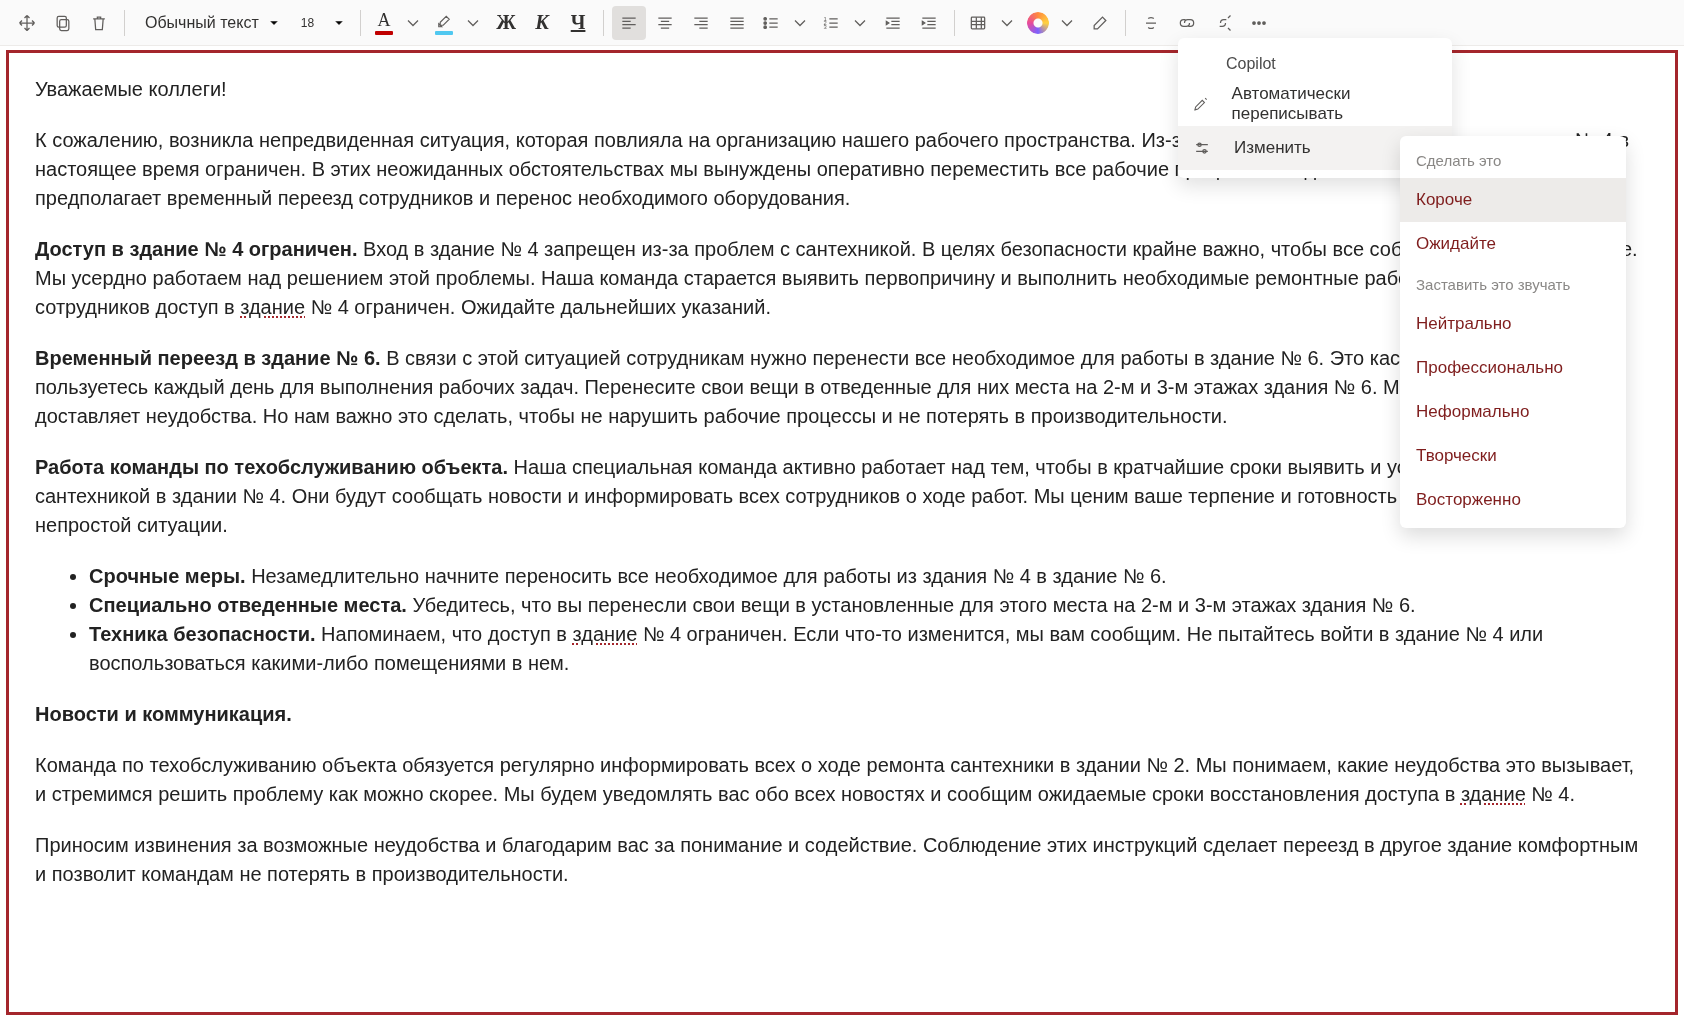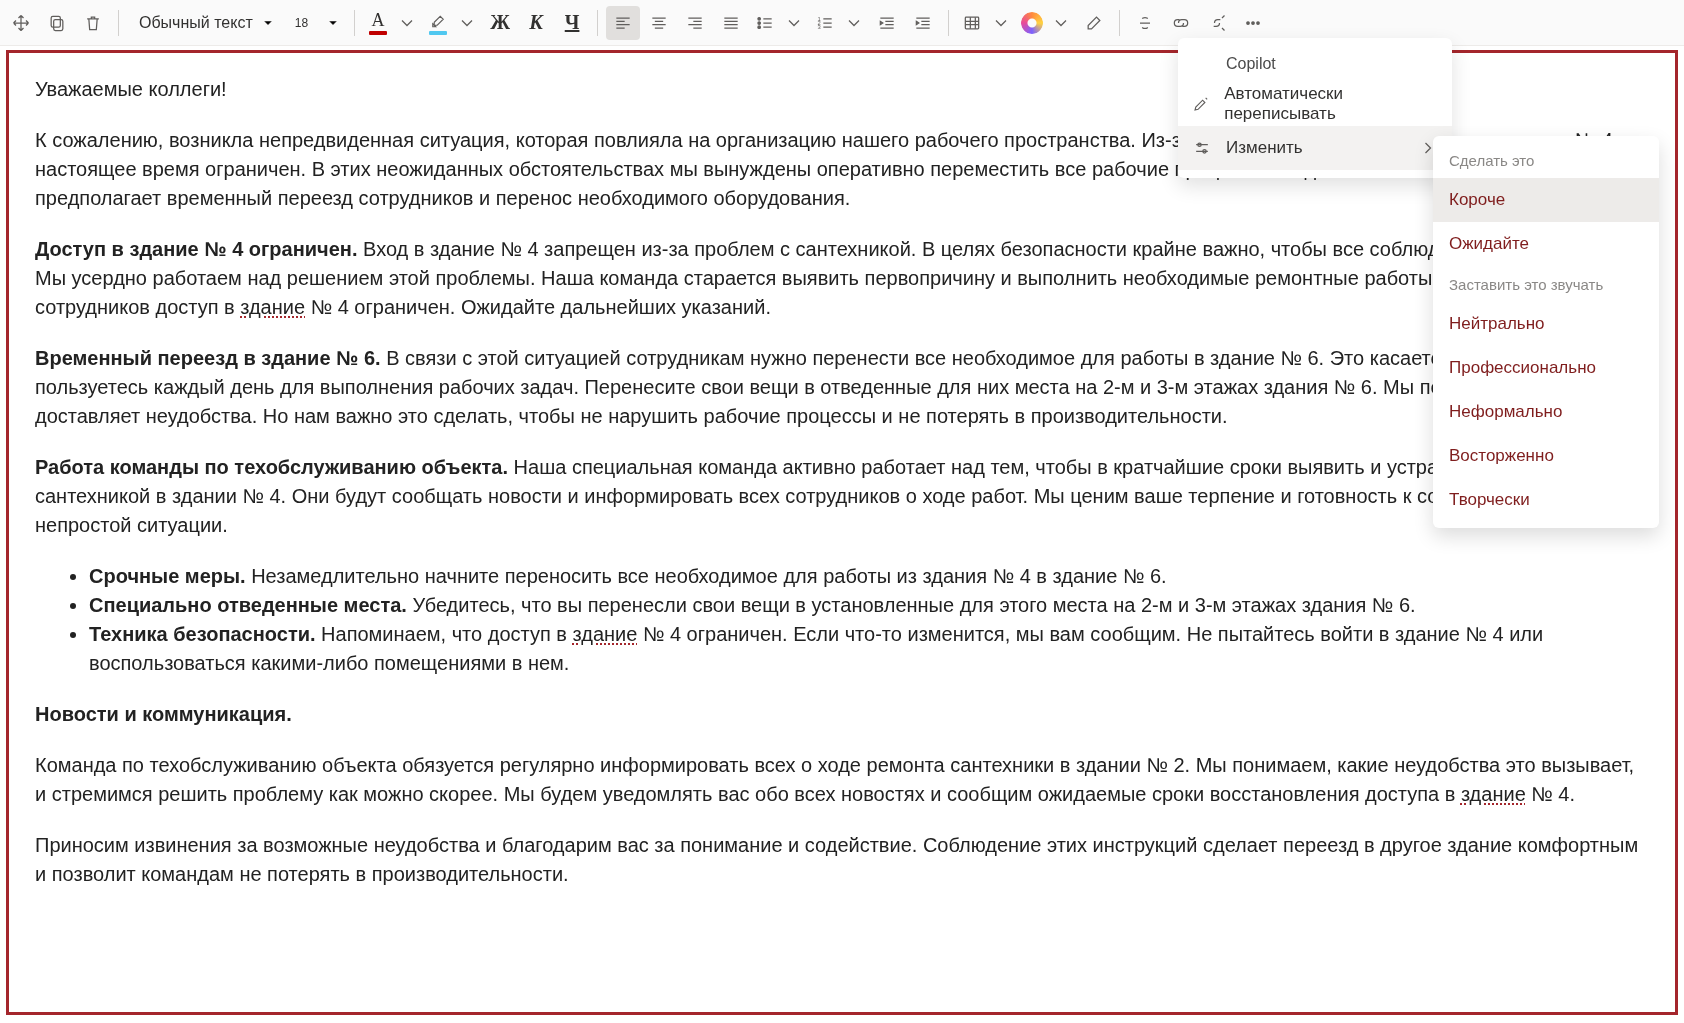--- a/index.html
+++ b/index.html
@@ -9,21 +9,21 @@
     width: 1684px;
     height: 1023px;
     overflow: hidden;
     font-size: 15px;
     color: #323130;
   }
   .toolbar {
     display: flex;
     align-items: center;
     height: 46px;
-    padding: 0 4px;
+    padding: 0 10px;
     gap: 2px;
     border-bottom: 1px solid #edebe9;
     background: #fafafa;
     position: relative;
     z-index: 1;
   }
   .tb-btn {
     display: inline-flex;
     align-items: center;
     justify-content: center;
@@ -121,33 +121,33 @@
     width: 274px;
     background: #fff;
     box-shadow: 0 8px 20px rgba(0,0,0,0.12);
     border-radius: 6px;
     padding: 8px 0;
     z-index: 5;
     font-size: 17px;
   }
   .menu1 .row {
     display:flex; align-items:center;
-    height:44px; padding:0 14px; gap:14px;
+    height:44px; padding:0 14px; gap:22px;
     cursor:pointer;
     position:relative;
   }
   .menu1 .row:hover, .menu1 .row.hov { background:#f3f2f1; }
   .menu1 .row svg { width:20px; height:20px; stroke:#605e5c; fill:none; stroke-width:1.5;}
   .menu1 .chev-r { margin-left:auto; }
   .menu1 .label { color:#323130; }
   .menu1 .title-row { height:36px; padding:0 14px 0 48px; font-size:16px; color:#4b4b4b; display:flex; align-items:center;}
   .submenu {
     position: absolute;
     top: 136px;
-    left: 1433px;
+    left: 1400px;
     width: 226px;
     background: #fff;
     box-shadow: 0 8px 20px rgba(0,0,0,0.14);
     border-radius: 6px;
     padding: 6px 0;
     z-index: 6;
     font-size: 17px;
   }
   .submenu .srow {
     height:44px; display:flex; align-items:center; padding:0 16px;
@@ -412,18 +412,18 @@
   <div class="srow">
       <span>Нейтрально</span>
     </div>
   <div class="srow">
       <span>Профессионально</span>
     </div>
   <div class="srow">
       <span>Неформально</span>
     </div>
   <div class="srow">
+      <span>Творчески</span>
+    </div>
+  <div class="srow">
       <span>Восторженно</span>
-    </div>
-  <div class="srow">
-      <span>Творчески</span>
     </div>
 </div>
 
 </body></html>

